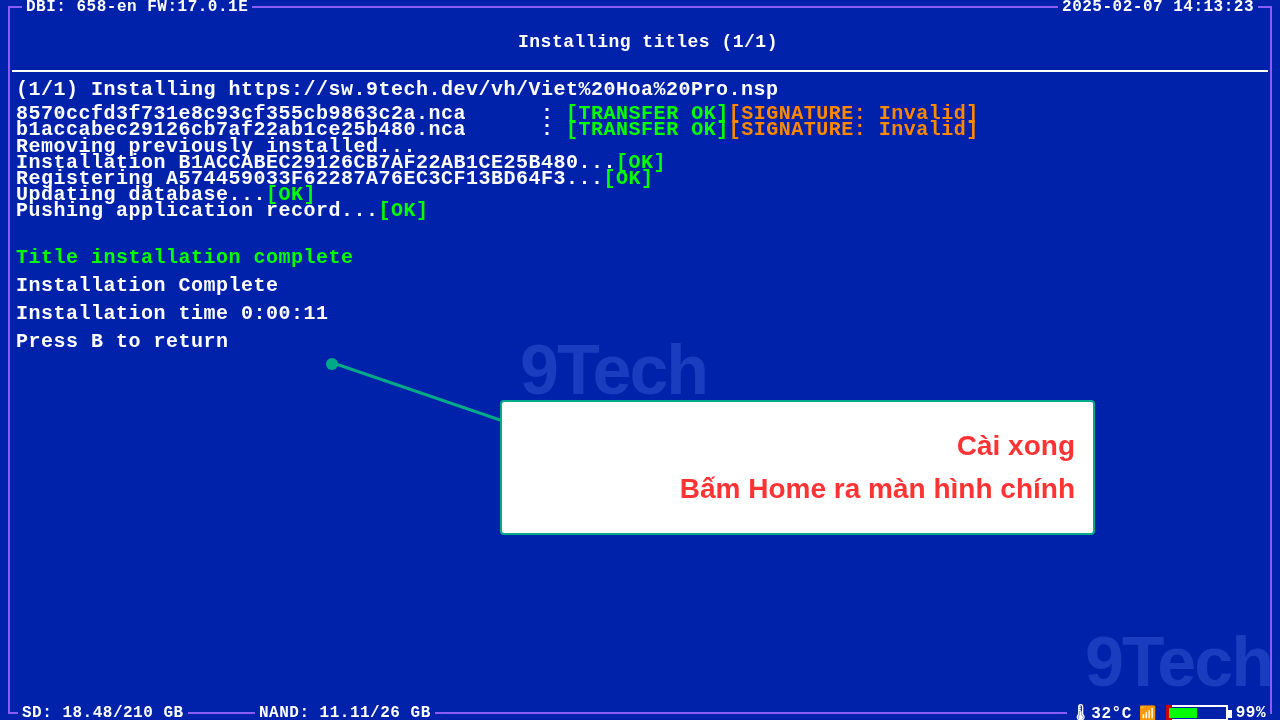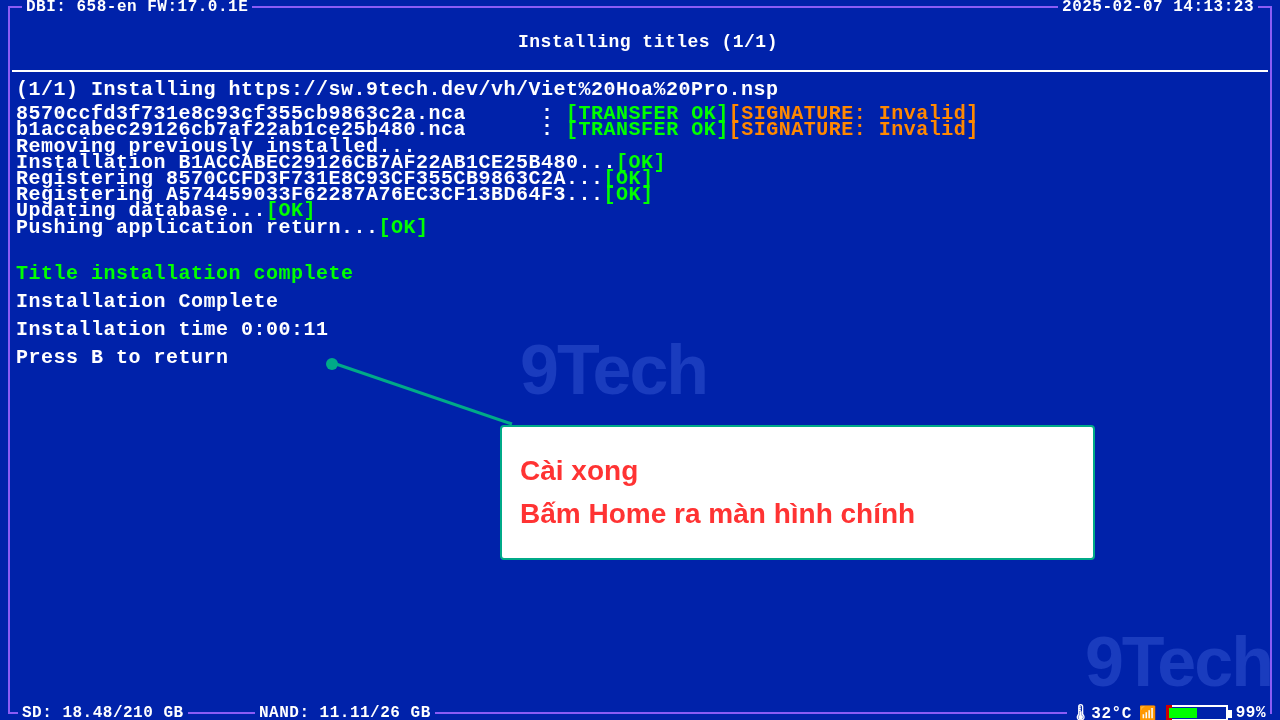--- a/index.html
+++ b/index.html
@@ -44,30 +44,30 @@
     font-size: 70px;
     font-weight: 900;
     color: #1a3cbe;
     letter-spacing: -2px;
     font-family: Arial, sans-serif;
   }
   .wm1 { top: 330px; left: 520px; }
   .wm2 { bottom: 18px; right: 8px; }
   .callout-box {
     position: absolute;
-    top: 425px; left: 500px;
+    top: 400px; left: 500px;
     width: 595px;
     background: #ffffff;
     border: 2px solid #00aa88;
     border-radius: 4px;
     padding: 22px 18px;
     color: #ff3333;
     font-family: Arial, sans-serif;
     font-size: 28px;
-    text-align: left;
+    text-align: right;
     line-height: 1.55;
     letter-spacing: 0;
   }
   .callout-line {
     position: absolute;
     top: 358px; left: 332px;
     width: 220px; height: 80px;
   }
   .callout-dot {
     position: absolute;
@@ -127,24 +127,23 @@
 
   <div class="title">Installing titles (1/1)</div>
 
   <div class="inner">
     <div class="line">(1/1) Installing https://sw.9tech.dev/vh/Viet%20Hoa%20Pro.nsp</div>
     <div style="height:8px"></div>
     <div class="line"><span>8570ccfd3f731e8c93cf355cb9863c2a.nca     </span> : <span class="green">[TRANSFER OK]</span><span class="orange">[SIGNATURE: Invalid]</span></div>
     <div class="line"><span>b1accabec29126cb7af22ab1ce25b480.nca     </span> : <span class="green">[TRANSFER OK]</span><span class="orange">[SIGNATURE: Invalid]</span></div>
     <div class="line">Removing previously installed...</div>
     <div class="line"><span>Installation B1ACCABEC29126CB7AF22AB1CE25B480...</span><span class="green">[OK]</span></div>
-    <div class="line"><span>Registering 8570CCFD3F731E8C93CF355CB9863C2A...</span><span class="green">[OK]</span></div>
     <div class="line"><span>Registering A574459033F62287A76EC3CF13BD64F3...</span><span class="green">[OK]</span></div>
     <div class="line"><span>Updating database...</span><span class="green">[OK]</span></div>
-    <div class="line"><span>Pushing application return...</span><span class="green">[OK]</span></div>
+    <div class="line"><span>Pushing application record...</span><span class="green">[OK]</span></div>
     <div class="line green">Title installation complete</div>
     <div style="height:12px"></div>
     <div class="line">Installation Complete</div>
     <div style="height:12px"></div>
     <div class="line">Installation time 0:00:11</div>
     <div style="height:12px"></div>
     <div class="line">Press B to return</div>
   </div>
 
   <div class="bottombar">

